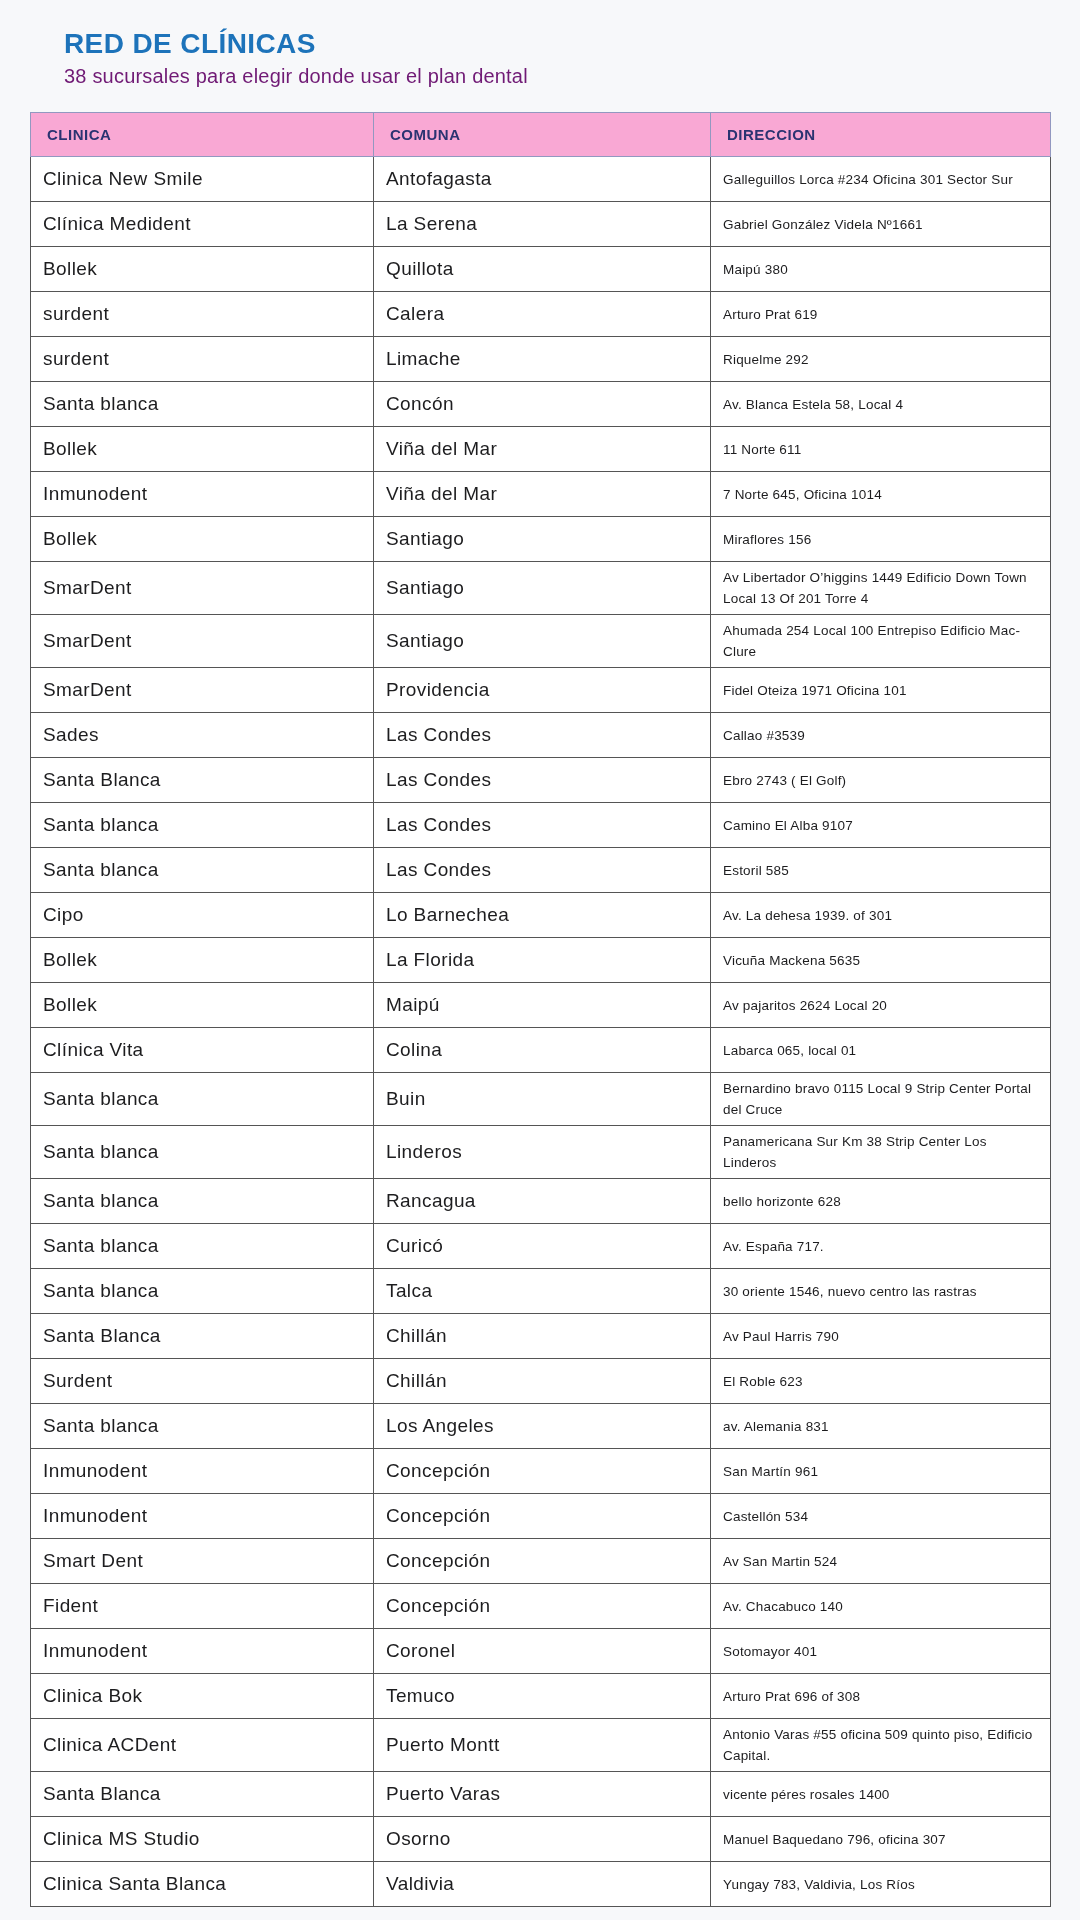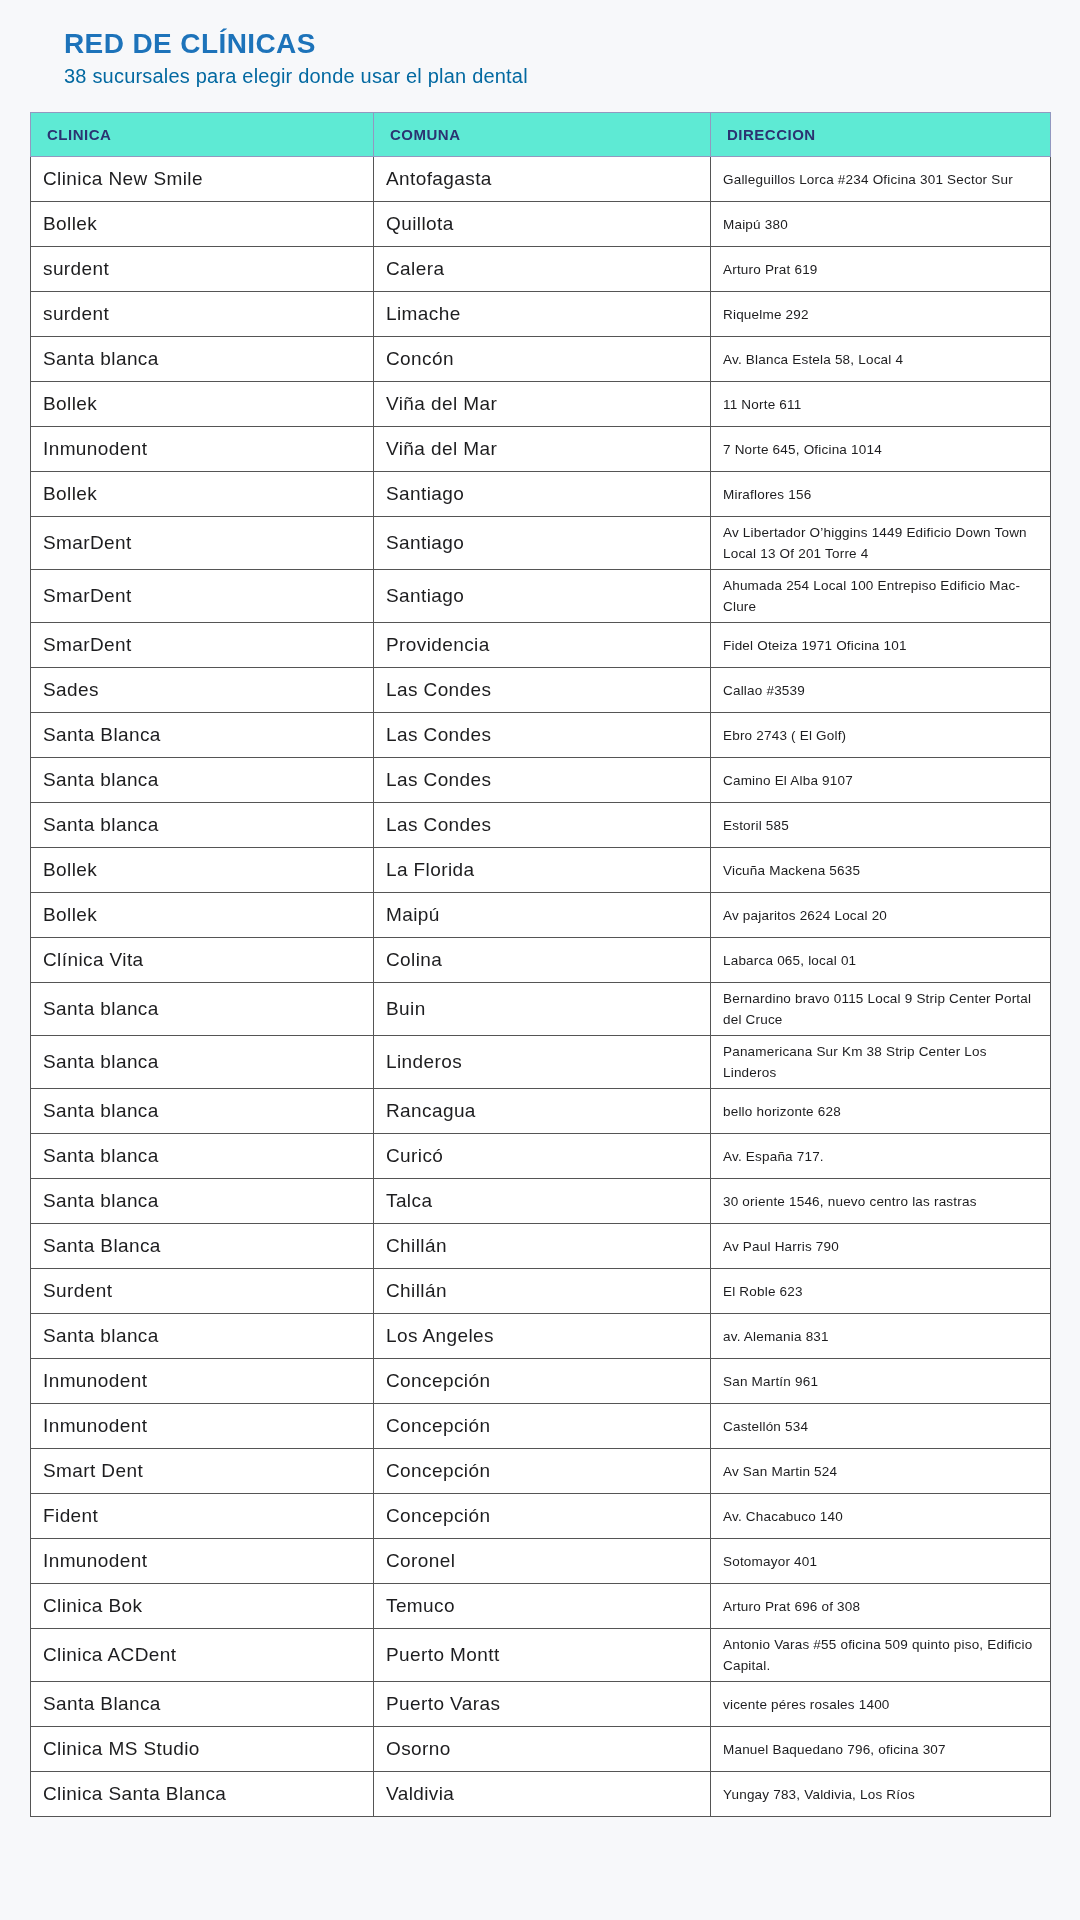--- a/index.html
+++ b/index.html
@@ -13,39 +13,39 @@
   .page { width: 1080px; height: 1505px; }
   .page-header { padding: 28px 0 0 64px; }
   .page-title {
     color: #1d73ba;
     font-size: 28px;
     font-weight: 800;
     letter-spacing: 0.4px;
     line-height: 32px;
   }
   .page-subtitle {
-    color: #0369a1;
+    color: #701a75;
     font-size: 20px;
     font-weight: 400;
     letter-spacing: 0.2px;
     line-height: 26px;
     margin-top: 3px;
   }
   table.clinics {
     border-collapse: collapse;
     table-layout: fixed;
     width: 1020px;
     margin: 23px 0 0 30px;
     background: #ffffff;
   }
   col.c1 { width: 343px; }
   col.c2 { width: 337px; }
   col.c3 { width: 340px; }
   th {
-    background: #5eead4;
+    background: #f9a8d4;
     border: 1px solid #9298c0;
     color: #2b3371;
     font-size: 15px;
     font-weight: 700;
     letter-spacing: 0.5px;
     text-align: left;
     vertical-align: middle;
     height: 44px;
     padding: 4px 12px 4px 16px;
   }
@@ -89,20 +89,25 @@
         <th>DIRECCION</th>
       </tr>
     </thead>
     <tbody id="rows-body">
   <tr>
     <td class="cell-clinica">Clinica New Smile</td>
     <td class="cell-comuna">Antofagasta</td>
     <td class="cell-direccion">Galleguillos Lorca #234 Oficina 301 Sector Sur</td>
   </tr>
 
+  <tr>
+    <td class="cell-clinica">Clínica Medident</td>
+    <td class="cell-comuna">La Serena</td>
+    <td class="cell-direccion">Gabriel González Videla Nº1661</td>
+  </tr>
 
   <tr>
     <td class="cell-clinica">Bollek</td>
     <td class="cell-comuna">Quillota</td>
     <td class="cell-direccion">Maipú 380</td>
   </tr>
 
   <tr>
     <td class="cell-clinica">surdent</td>
     <td class="cell-comuna">Calera</td>
@@ -174,20 +179,25 @@
     <td class="cell-comuna">Las Condes</td>
     <td class="cell-direccion">Camino El Alba 9107</td>
   </tr>
 
   <tr>
     <td class="cell-clinica">Santa blanca</td>
     <td class="cell-comuna">Las Condes</td>
     <td class="cell-direccion">Estoril 585</td>
   </tr>
 
+  <tr>
+    <td class="cell-clinica">Cipo</td>
+    <td class="cell-comuna">Lo Barnechea</td>
+    <td class="cell-direccion">Av. La dehesa 1939. of 301</td>
+  </tr>
 
   <tr>
     <td class="cell-clinica">Bollek</td>
     <td class="cell-comuna">La Florida</td>
     <td class="cell-direccion">Vicuña Mackena 5635</td>
   </tr>
 
   <tr>
     <td class="cell-clinica">Bollek</td>
     <td class="cell-comuna">Maipú</td>

